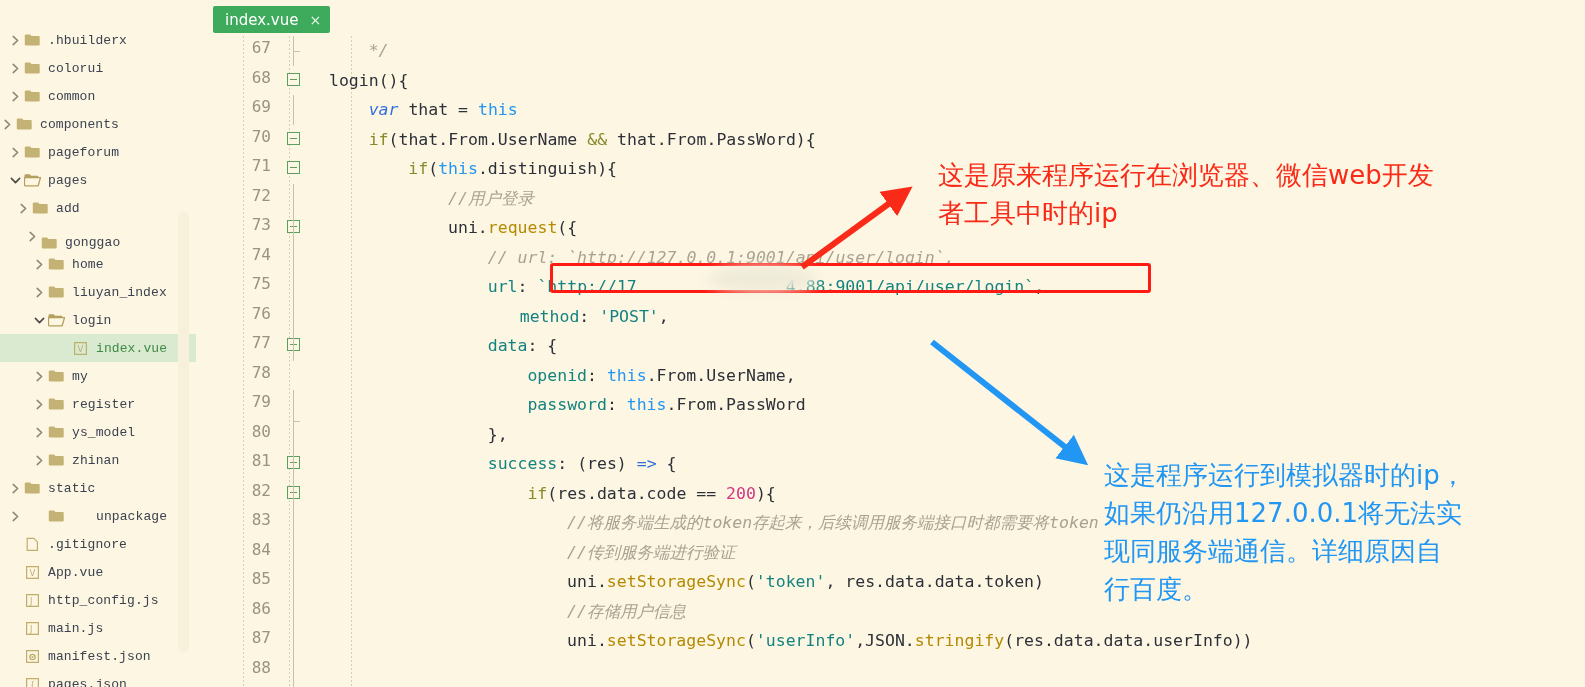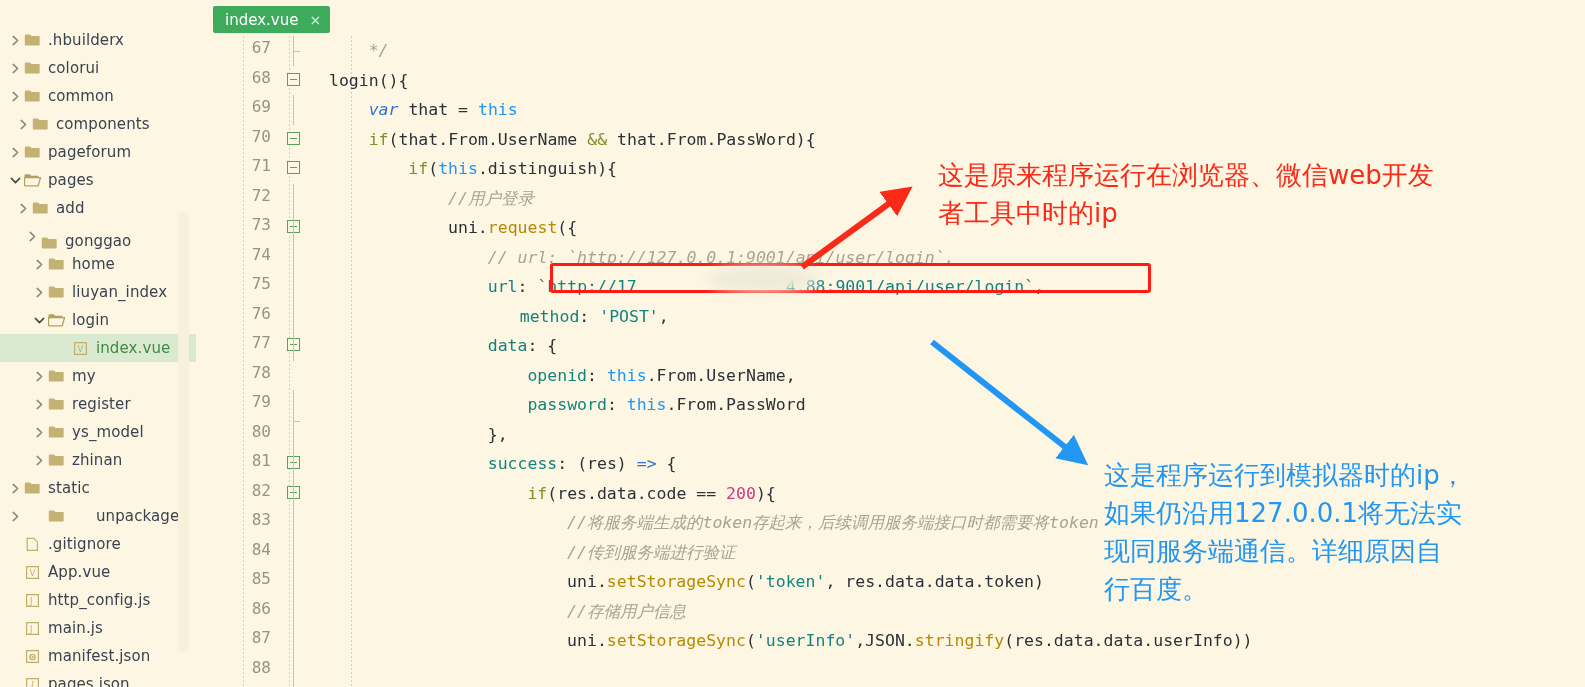--- a/index.html
+++ b/index.html
@@ -23,21 +23,21 @@
   }
   .tree-row.selected{background:#d9ead0;}
   .tree-row.selected .lbl{color:#3f8a45;}
   .twisty{
     width:14px;flex:0 0 14px;text-align:center;color:#8c8470;font-size:11px;line-height:1;
     display:flex;align-items:center;justify-content:center;height:100%;
   }
   .twisty svg{display:block;}
   .ico{width:20px;flex:0 0 20px;display:flex;align-items:center;justify-content:center;margin-right:6px;}
   .ico svg{display:block;}
-  .lbl{font-size:15px;color:#3b4250;letter-spacing:.1px;}
+  .lbl{font-size:13px;color:#3b4250;letter-spacing:.1px;font-family:Liberation Mono, monospace;}
   .sb-scroll{
     position:absolute;left:178px;top:212px;width:11px;height:440px;
     background:#f7f0da;border-radius:5px;
   }
 
   
   .editor{position:relative;flex:1 1 auto;height:687px;background:#fdf6e3;overflow:hidden;}
   .tabbar{position:relative;height:36px;padding-left:17px;padding-top:6px;box-sizing:border-box;}
   .tab{
     display:inline-flex;align-items:center;height:27px;padding:0 9px 0 12px;
@@ -144,21 +144,21 @@
               <path d="M2.2 1.4 L6.6 5.5 L2.2 9.6" fill="none" stroke="#8c8470" stroke-width="1.5" stroke-linecap="round" stroke-linejoin="round"></path>
             </svg>
           </span>
           <span class="ico">
             <svg width="17" height="14" viewBox="0 0 17 14">
               <path d="M0.8 2.4 a1 1 0 0 1 1-1 h4.2 l1.5 1.7 h7.2 a1 1 0 0 1 1 1 v7.4 a1 1 0 0 1 -1 1 H1.8 a1 1 0 0 1 -1 -1 z" fill="#c3b273"></path>
             </svg>
           </span>
           <span class="lbl">common</span>
         </div>
-        <div class="tree-row" style="padding-left: 16px;">
+        <div class="tree-row" style="padding-left: 0;">
           <span class="twisty">
             <svg width="9" height="11" viewBox="0 0 9 11">
               <path d="M2.2 1.4 L6.6 5.5 L2.2 9.6" fill="none" stroke="#8c8470" stroke-width="1.5" stroke-linecap="round" stroke-linejoin="round"></path>
             </svg>
           </span>
           <span class="ico">
             <svg width="17" height="14" viewBox="0 0 17 14">
               <path d="M0.8 2.4 a1 1 0 0 1 1-1 h4.2 l1.5 1.7 h7.2 a1 1 0 0 1 1 1 v7.4 a1 1 0 0 1 -1 1 H1.8 a1 1 0 0 1 -1 -1 z" fill="#c3b273"></path>
             </svg>
           </span>

